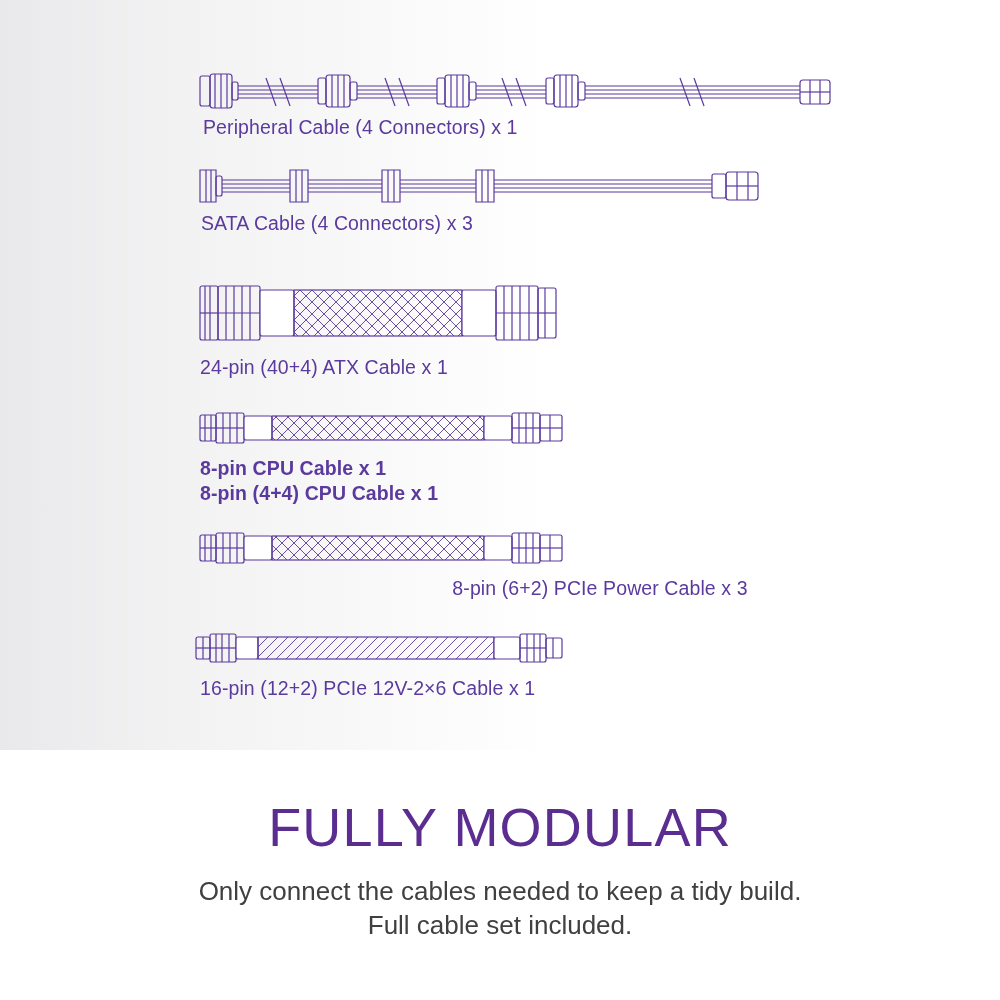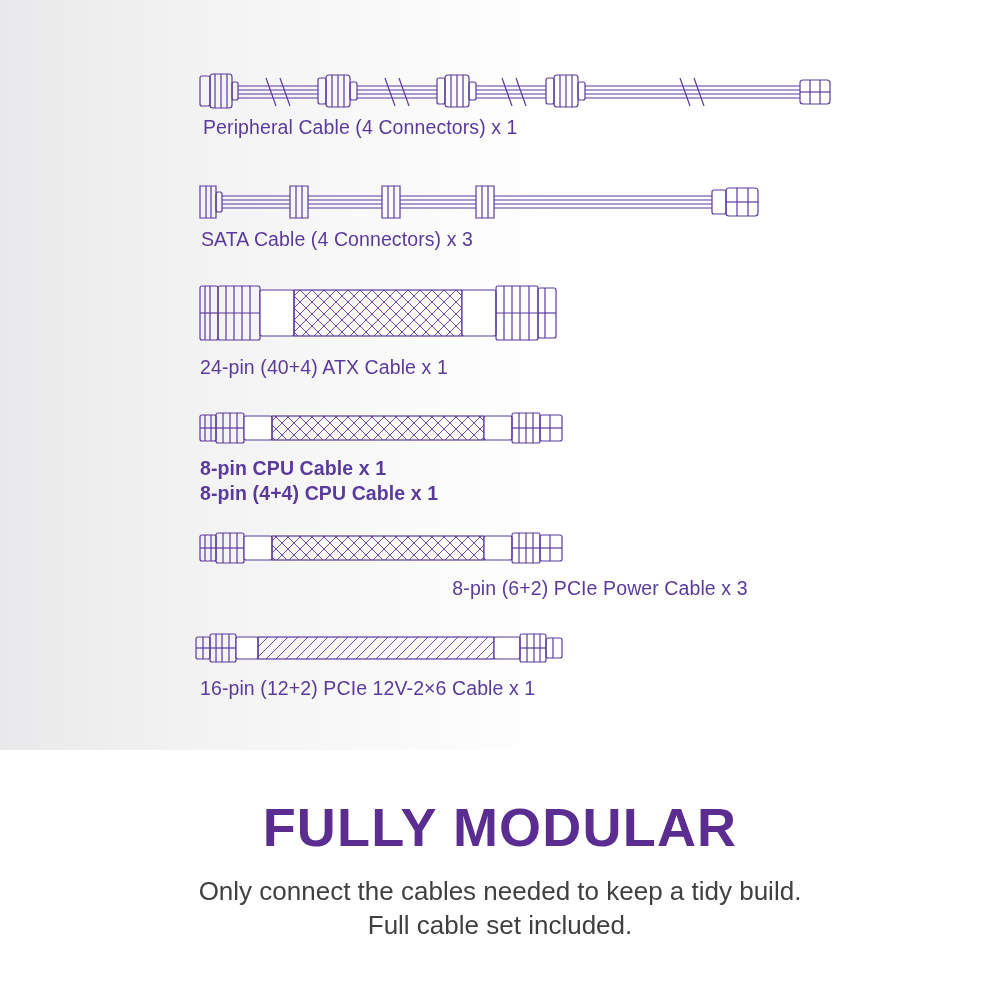--- a/index.html
+++ b/index.html
@@ -58,21 +58,21 @@
     top: 750px;
     width: 1000px;
     height: 250px;
     background: #ffffff;
     text-align: center;
   }
   #headline {
     margin-top: 50px;
     color: #5b2d91;
     font-size: 54px;
-    font-weight: bold;
+    font-weight: normal;
     letter-spacing: 1.2px;
     line-height: 1;
   }
   .subline {
     color: #404040;
     font-size: 26px;
     line-height: 1.32;
     margin-top: 0;
   }
   #sub1 { margin-top: 20px; }
@@ -148,21 +148,21 @@
             <rect x="800" y="20" width="30" height="24" rx="3"></rect>
             <line x1="810" y1="20" x2="810" y2="44"></line>
             <line x1="820" y1="20" x2="820" y2="44"></line>
             <line x1="800" y1="32" x2="830" y2="32"></line>
           </g>
         </svg>
       </div>
       <div class="cable-label" style="margin-left:203px;">Peripheral Cable (4 Connectors) x 1</div>
     </div>
 
-    <div class="cable-block" style="top:172px;">
+    <div class="cable-block" style="top:156px;">
       <div class="cable-art">
         <svg width="1000" height="56" viewBox="0 0 1000 56">
           <g fill="none" stroke="#5b3a9e" stroke-width="1.2">
 
             <path d="M200 14 h16 v32 h-16 z"></path>
             <line x1="206" y1="14" x2="206" y2="46"></line>
             <line x1="211" y1="14" x2="211" y2="46"></line>
             <rect x="216" y="20" width="6" height="20" rx="2"></rect>
 
             <line x1="222" y1="24" x2="290" y2="24"></line>

